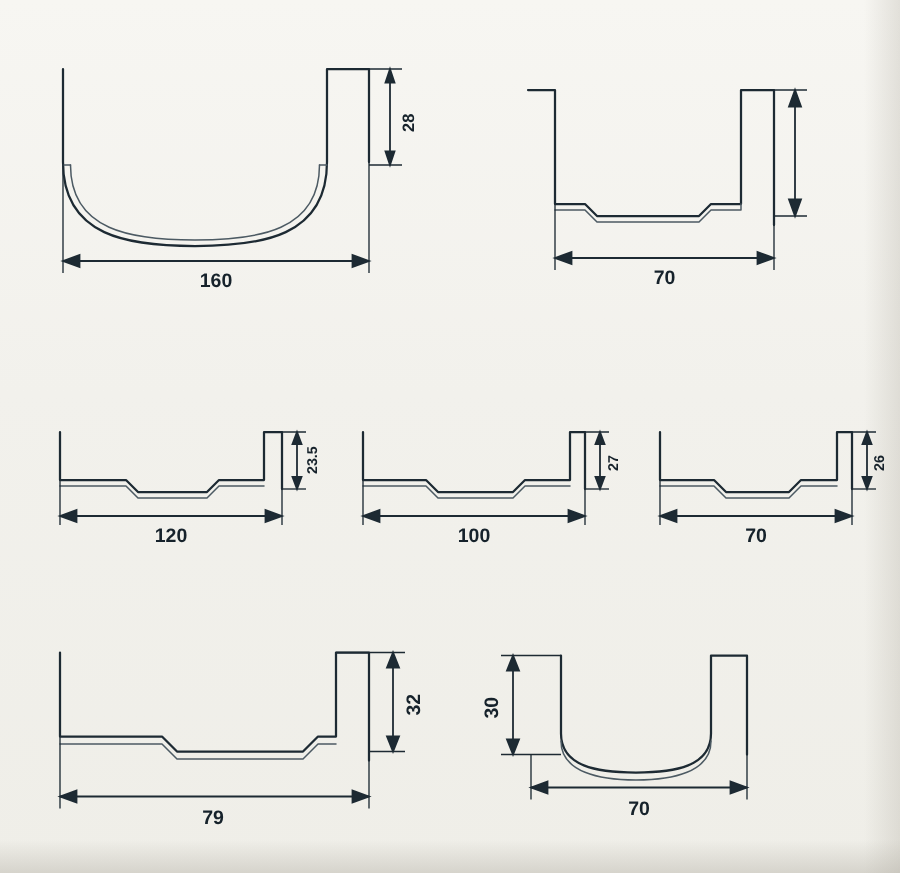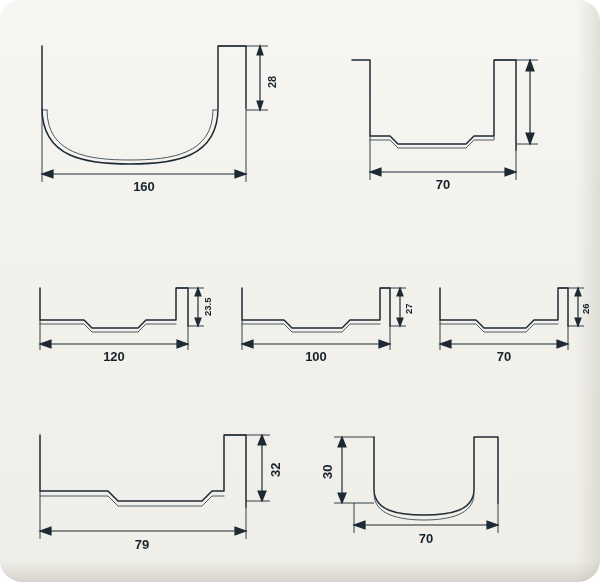--- a/index.html
+++ b/index.html
@@ -7,21 +7,20 @@
     padding: 0;
     background: #ffffff;
   }
   #page {
     position: relative;
     width: 600px;
     height: 582px;
     background: #f4f3ef;
     overflow: hidden;
     font-family: "Liberation Sans", sans-serif;
-    border-radius: 22px;
   }
   
   #paper-tint {
     position: absolute;
     inset: 0;
     background:
       linear-gradient(180deg, #f7f6f2 0%, #f2f1ec 45%, #efeee8 100%);
   }
   #paper-edge-right {
     position: absolute;

